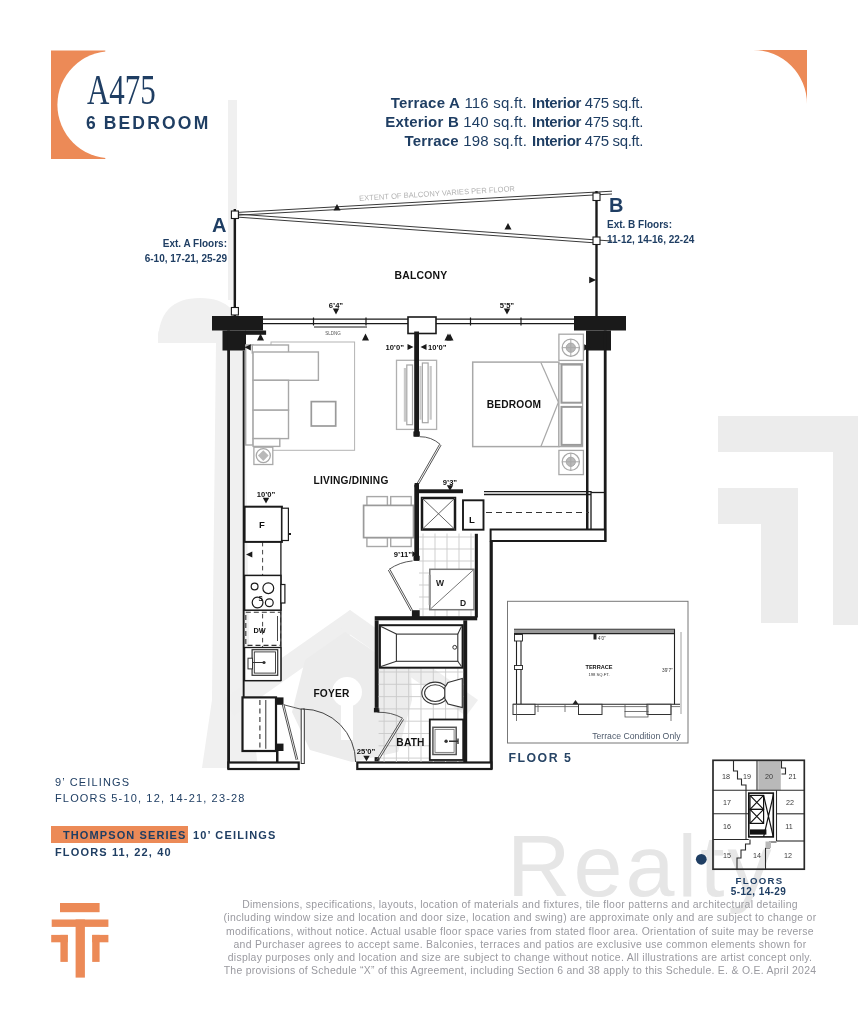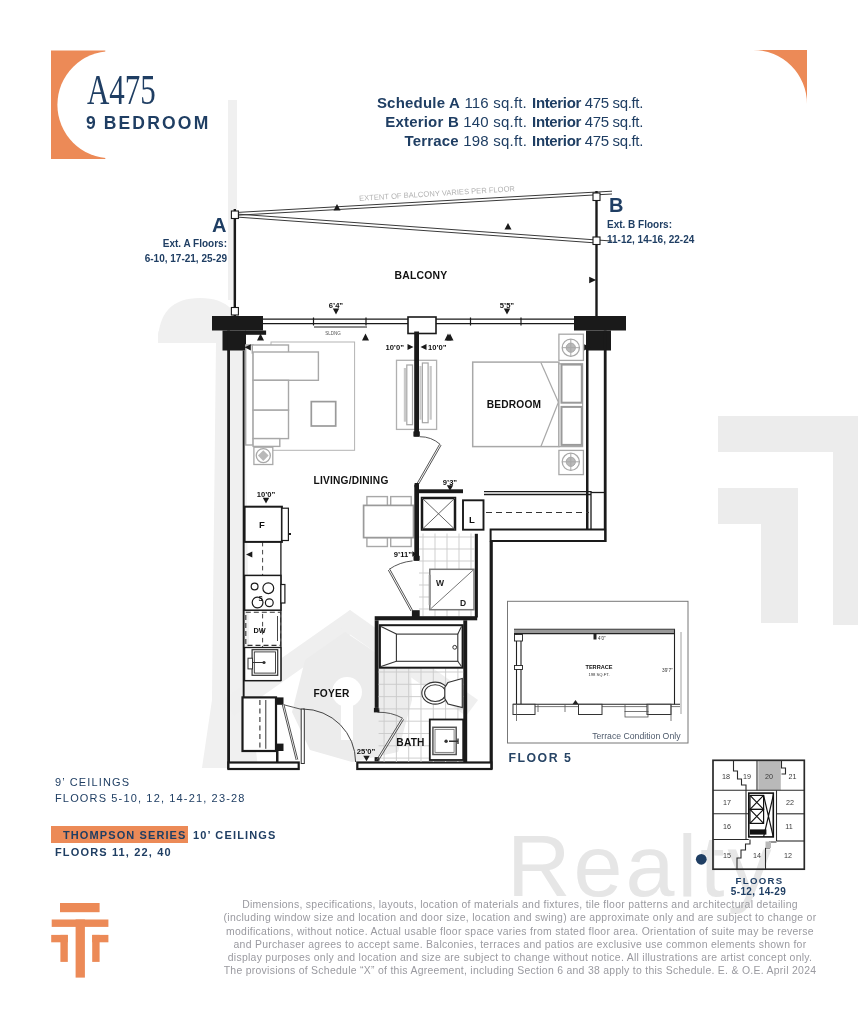--- a/index.html
+++ b/index.html
@@ -31,22 +31,22 @@
 <circle cx="347" cy="692" r="15" fill="#ffffff"></circle>
 <rect x="341" y="700" width="12" height="40" fill="#ffffff"></rect>
 </svg>
 <div class="wm" style="left:507px;top:814.8px;font-size:88px;letter-spacing:3px">Realty</div>
 <svg class="abs" style="left:0;top:0" width="858" height="180" viewBox="0 0 858 180">
 <rect x="51" y="50.5" width="54.3" height="108.5" fill="#ec8a57"></rect>
 <circle cx="111" cy="104.8" r="53.6" fill="#ffffff"></circle>
 <path d="M753 50 A54 54 0 0 1 807 104 L807 50 Z" fill="#ec8a57"></path>
 </svg>
 <div class="abs navy" style="left:87px;top:65px;font-family:'Liberation Serif',serif;font-size:43px;transform:scaleX(0.72);transform-origin:left top">A475</div>
-<div class="abs navy" style="left:86px;top:112.5px;font-size:17.5px;font-weight:bold;letter-spacing:2.2px">9 BEDROOM</div>
-<div class="abs navy" style="right:331px;top:92.6px;font-size:15px;letter-spacing:0.2px;line-height:19.3px;text-align:right;white-space:nowrap"><b>Schedule A</b> 116 sq.ft.<br><b>Exterior B</b> 140 sq.ft.<br><b>Terrace</b> 198 sq.ft.</div>
+<div class="abs navy" style="left:86px;top:112.5px;font-size:17.5px;font-weight:bold;letter-spacing:2.2px">6 BEDROOM</div>
+<div class="abs navy" style="right:331px;top:92.6px;font-size:15px;letter-spacing:0.2px;line-height:19.3px;text-align:right;white-space:nowrap"><b>Terrace A</b> 116 sq.ft.<br><b>Exterior B</b> 140 sq.ft.<br><b>Terrace</b> 198 sq.ft.</div>
 <div class="abs navy" style="right:215px;top:92.6px;font-size:15px;letter-spacing:-0.35px;line-height:19.3px;text-align:left;white-space:nowrap"><b>Interior</b> 475 sq.ft.<br><b>Interior</b> 475 sq.ft.<br><b>Interior</b> 475 sq.ft.</div>
 <svg class="abs" style="left:0;top:0" width="858" height="1030" viewBox="0 0 858 1030" fill="none">
 <defs>
 <g id="fix">
           <circle r="8.6" fill="#fff" stroke="#a8a8a8" stroke-width="1.3"></circle>
           <circle r="4.6" fill="#b9b9b9" stroke="#a8a8a8" stroke-width="1"></circle>
           <path d="M0,-8.6 V8.6 M-8.6,0 H8.6" stroke="#a8a8a8" stroke-width="1"></path>
         </g>
 </defs>
 <g stroke="#3a3a3a" stroke-width="1">

